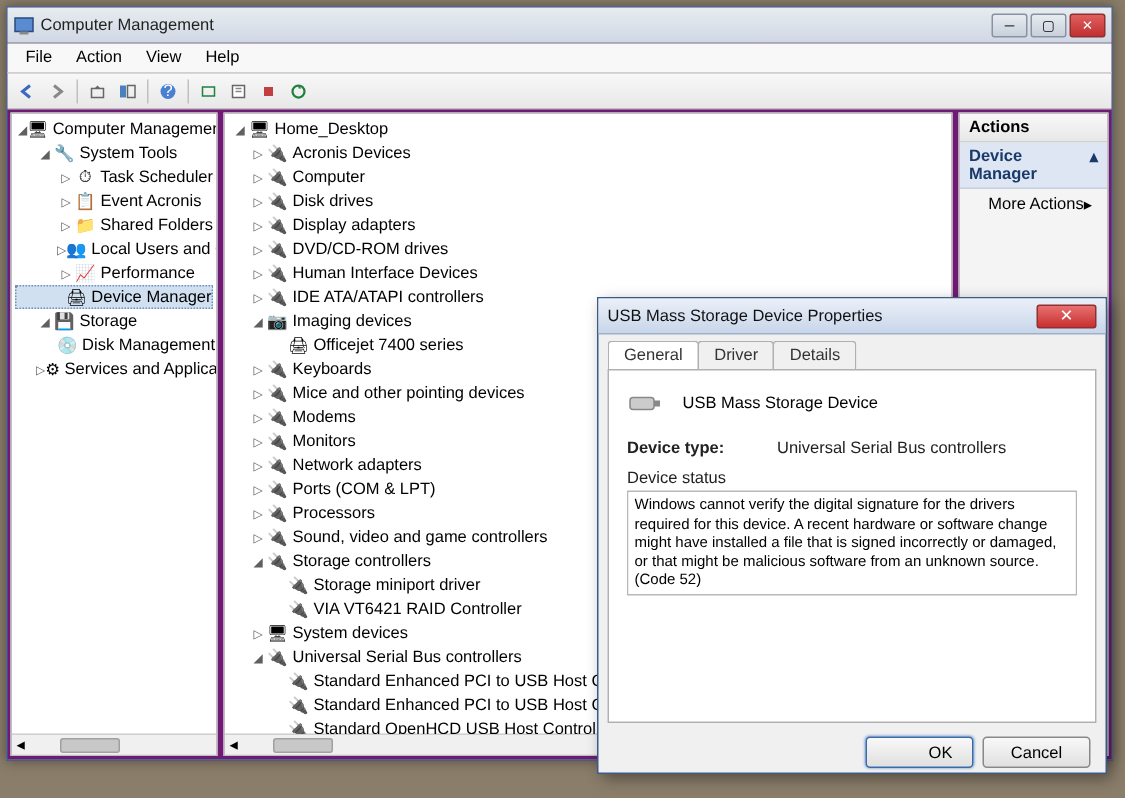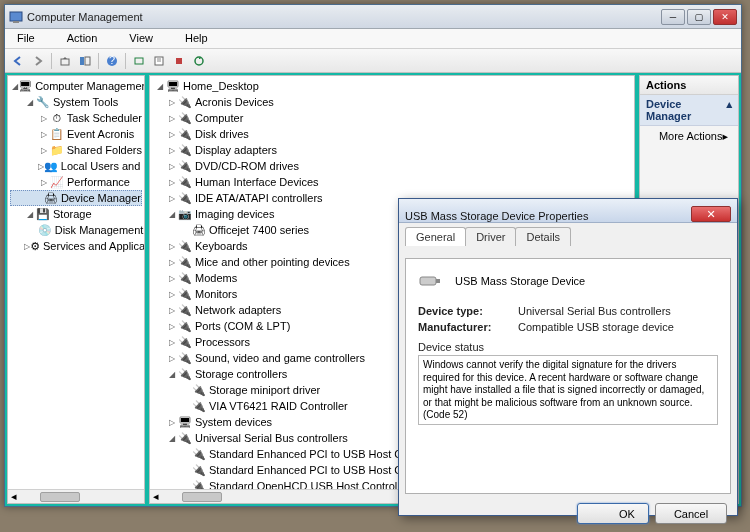--- a/index.html
+++ b/index.html
@@ -1,25 +1,25 @@
 <!DOCTYPE html>
 <html><head>
 <meta charset="utf-8">
 <style>
 * { box-sizing: border-box; margin: 0; padding: 0; font-family: "Segoe UI", Tahoma, sans-serif; font-size: 11px; }
 body { background: #8a7d6a; width: 750px; height: 532px; overflow: hidden; position: relative; }
 .window { position: absolute; background: #f0f0f0; border: 1px solid #4a6a8a; box-shadow: 0 0 8px rgba(0,0,0,.4); }
-.main-window { left: 4px; top: 4px; width: 738px; height: 503px; background: #14b8a6; }
+.main-window { left: 4px; top: 4px; width: 738px; height: 503px; background: #701a75; }
 .titlebar { height: 24px; background: linear-gradient(#e8ecf0,#d0d8e4); border-bottom: 1px solid #a0a8b0; display: flex; align-items: center; padding: 0 4px; }
 .titlebar .ti { width: 14px; height: 14px; margin-right: 4px; display:inline-block; }
 .titlebar .title { flex: 1; color: #222; }
 .win-btns { display: flex; gap: 2px; }
 .win-btn { width: 24px; height: 16px; background: linear-gradient(#e8ecf0,#c8d0dc); border: 1px solid #8892a0; border-radius: 2px; display:flex; align-items:center; justify-content:center; font-size: 9px; cursor: pointer; }
 .win-btn.close { background: linear-gradient(#e06060,#c03030); color:#fff; border-color:#903030; }
-.menubar { height: 20px; background: #f8f8f8; border-bottom: 1px solid #d0d0d0; display: flex; padding: 0 4px; gap: 16px; }
+.menubar { height: 20px; background: #f8f8f8; border-bottom: 1px solid #d0d0d0; display: flex; padding: 0 4px; }
 .menubar span { padding: 3px 8px; cursor: pointer; }
 .toolbar { height: 24px; background: linear-gradient(#f8f8f8,#e8e8e8); border-bottom: 1px solid #c0c0c0; display: flex; align-items: center; padding: 0 4px; gap: 2px; }
 .tb-btn { width: 18px; height: 18px; display:flex; align-items:center; justify-content:center; cursor:pointer; border:1px solid transparent; border-radius:2px; }
 .tb-sep { width: 1px; height: 16px; background: #c0c0c0; margin: 0 2px; }
 .body-area { display: flex; height: calc(100% - 68px); }
 .pane { border: 1px solid #c0c0c0; margin: 2px; background: #fff; overflow: hidden; }
 .left-pane { width: 138px; flex-shrink: 0; position: relative; }
 .center-pane { flex: 1; position: relative; }
 .right-pane { width: 100px; flex-shrink: 0; background: #f4f4f4; }
 .tree { padding: 2px; overflow: auto; height: calc(100% - 14px); }
@@ -28,27 +28,27 @@
 .icn { width: 14px; height: 14px; margin-right: 3px; display:inline-flex; align-items:center; justify-content:center; }
 .selected { background: #d0e0f0; border: 1px dotted #7090c0; }
 .indent-1 { padding-left: 14px; } .indent-2 { padding-left: 28px; }
 .scrollbar-h { position: absolute; bottom: 0; left: 0; right: 0; height: 14px; background: #f0f0f0; border-top: 1px solid #d0d0d0; display:flex; align-items:center; }
 .sb-thumb { height: 10px; background: #c8c8c8; border: 1px solid #a0a0a0; border-radius: 2px; margin-left: 20px; width: 40px; }
 .actions-hdr { background: linear-gradient(#f8f8f8,#e8e8e8); padding: 3px 6px; font-weight: bold; border-bottom: 1px solid #d0d0d0; }
 .actions-grp { background: #dde6f2; padding: 3px 6px; border-bottom: 1px solid #c8d0e0; display:flex; justify-content:space-between; font-weight:bold; color:#1a3a6a; }
 .actions-item { padding: 4px 10px; cursor:pointer; display:flex; justify-content:flex-end; }
 
 .dialog { position: absolute; left: 398px; top: 198px; width: 340px; height: 318px; background: #f0f0f0; border: 1px solid #3a5a8a; box-shadow: 3px 3px 10px rgba(0,0,0,.4); }
-.dlg-title { height: 24px; background: linear-gradient(#eaf0f8,#c8d6ea); display:flex; align-items:flex-end; padding: 0 6px; border-bottom:1px solid #a0b0c8; }
+.dlg-title { height: 24px; background: linear-gradient(#eaf0f8,#c8d6ea); display:flex; align-items:center; padding: 0 6px; border-bottom:1px solid #a0b0c8; }
 .dlg-title .t { flex:1; color:#111; }
 .dlg-close { width: 40px; height: 16px; background: linear-gradient(#e87070,#c83030); border:1px solid #903030; border-radius:2px; color:#fff; display:flex; align-items:center; justify-content:center; cursor:pointer; }
 .tabstrip { display:flex; margin: 4px 6px 0 6px; }
 .tab { padding: 3px 10px; background: #f0f0f0; border: 1px solid #b0b0b0; border-bottom: none; border-radius: 3px 3px 0 0; margin-right: -1px; cursor:pointer; color:#333; }
 .tab.active { background: #fff; position:relative; z-index:2; }
-.tab-body { background:#fff; border:1px solid #b0b0b0; margin: 12px 6px 6px 6px; height: 236px; padding: 10px 12px; }
+.tab-body { background:#fff; border:1px solid #b0b0b0; margin: 0 6px 6px 6px; height: 236px; padding: 10px 12px; }
 .dev-row { display:flex; margin: 4px 0; }
 .dev-row .lbl { width: 100px; color:#222;font-weight:bold; }
 .dev-row .val { color:#222; }
 .fieldset-lbl { color:#222; margin-top: 8px; }
 .status-box { border: 1px solid #b8b8b8; background:#fff; width: 100%; height: 70px; padding: 3px 4px; margin-top: 2px; overflow:auto; font-size: 10px; line-height: 1.25; }
 .dlg-btns { display:flex; justify-content:flex-end; gap: 6px; padding: 3px 10px 0 0; }
 .btn { width: 72px; height: 21px; background: linear-gradient(#f8f8f8,#e0e0e0); border:1px solid #888; border-radius:3px; cursor:pointer; display:flex; align-items:center; justify-content:center; }
 .btn.default { border-color:#3a6aa8; box-shadow: 0 0 2px #5a8ad0; padding-left: 28px; }
 svg { display:block; }
 </style>
@@ -380,24 +380,20 @@
             <rect x="2" y="6" width="16" height="8" rx="2" fill="#ccc" stroke="#888"></rect>
             <rect x="18" y="8" width="4" height="4" fill="#888"></rect>
           </svg>
         </span>
       <span>USB Mass Storage Device</span>
     </div>
     <div class="dev-row">
         <span class="lbl">Device type:</span>
         <span class="val">Universal Serial Bus controllers</span>
       </div>
-    <div class="dev-row">
-        <span class="lbl">Manufacturer:</span>
-        <span class="val">Compatible USB storage device</span>
-      </div>
     <div class="fieldset-lbl">Device status</div>
     <div class="status-box">Windows cannot verify the digital signature for the drivers required for this device. A recent hardware or software change might have installed a file that is signed incorrectly or damaged, or that might be malicious software from an unknown source. (Code 52)</div>
   </div>
   <div class="dlg-btns">
     <div class="btn default">OK</div>
     <div class="btn">Cancel</div>
   </div>
 </div>
 
 </body></html>

